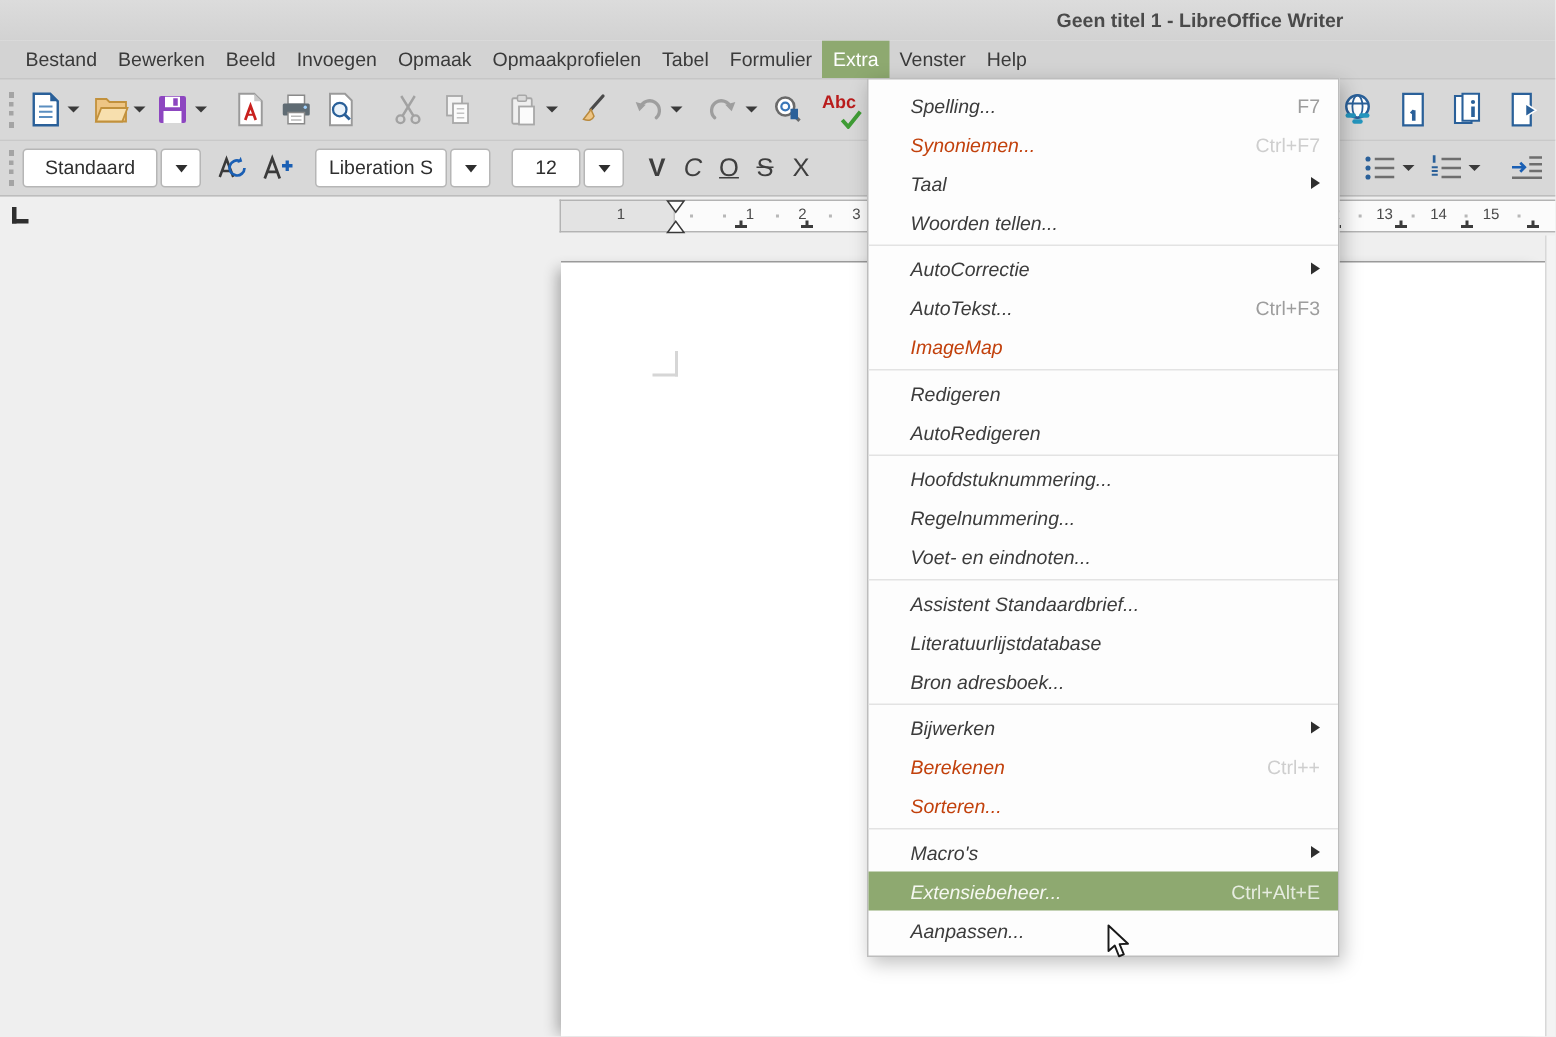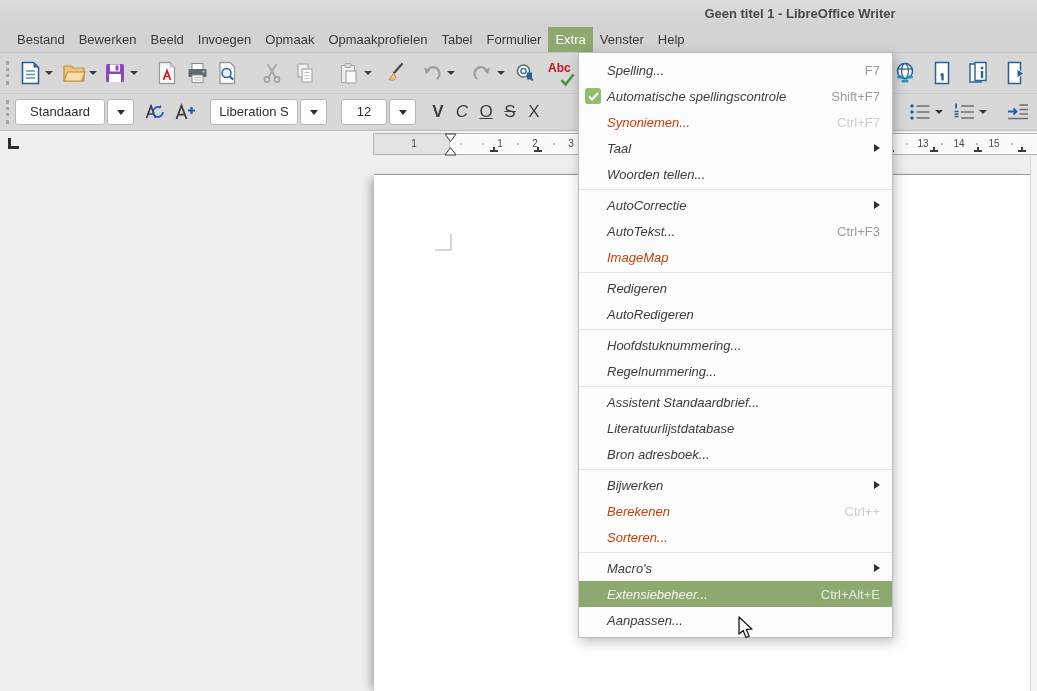--- a/index.html
+++ b/index.html
@@ -442,30 +442,20 @@
 
 <div class="menu-popup">
 
     <div class="mi">
 
       <span class="label">Spelling...</span>
       <span class="shortcut">F7</span>
 
     </div>
 
-    <div class="mi checked">
-      <span class="check">
-        <svg width="11" height="9" viewBox="0 0 11 9">
-          <path d="M1 4.5l3 3L10 1" fill="none" stroke="#fff" stroke-width="2"></path>
-        </svg>
-      </span>
-      <span class="label">Automatische spellingscontrole</span>
-      <span class="shortcut">Shift+F7</span>
-
-    </div>
 
     <div class="mi disabled">
 
       <span class="label">Synoniemen...</span>
       <span class="shortcut">Ctrl+F7</span>
 
     </div>
 
     <div class="mi submenu">
 
@@ -523,20 +513,26 @@
 
     </div>
 
     <div class="mi">
 
       <span class="label">Regelnummering...</span>
       <span class="shortcut"></span>
 
     </div>
 
+    <div class="mi">
+
+      <span class="label">Voet- en eindnoten...</span>
+      <span class="shortcut"></span>
+
+    </div>
   <div class="menu-separator"></div>
     <div class="mi">
 
       <span class="label">Assistent Standaardbrief...</span>
       <span class="shortcut"></span>
 
     </div>
 
     <div class="mi">
 

